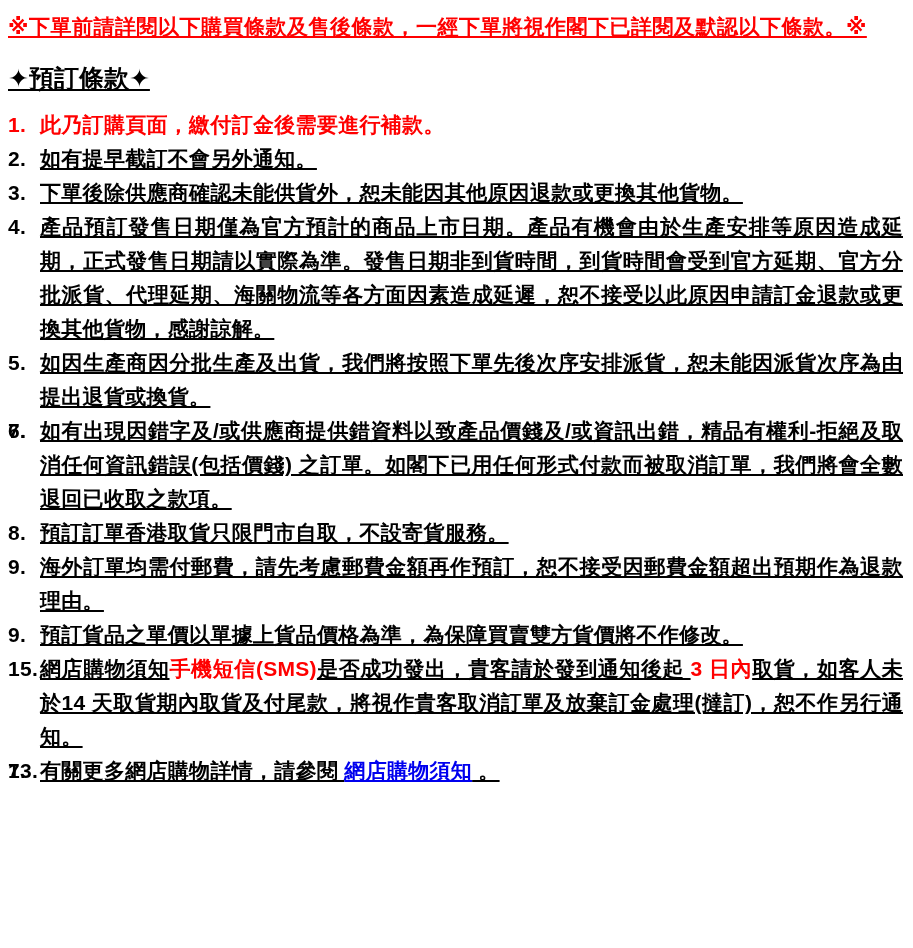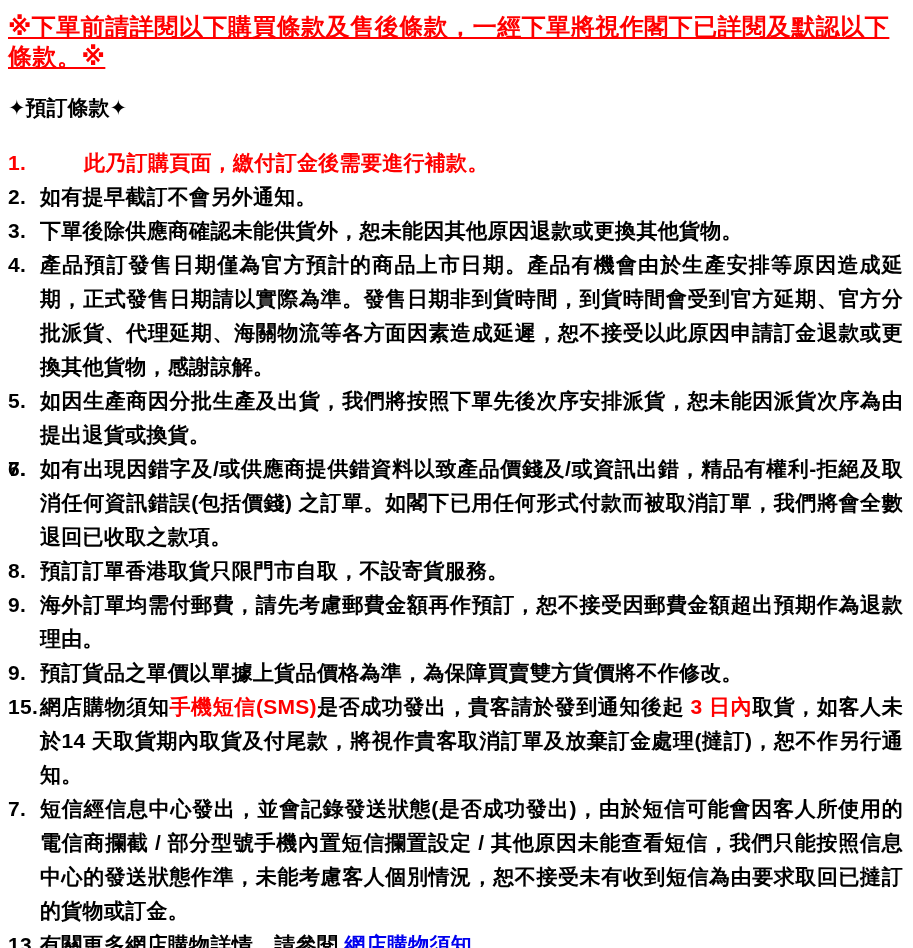--- a/index.html
+++ b/index.html
@@ -19,51 +19,52 @@
     color: var(--text);
   }
   .page {
     width: 913px;
     min-height: 948px;
     padding: 12px 10px 14px 8px;
     background: #ffffff;
   }
   .warning {
     color: var(--red);
-    font-size: 24px;
+    font-size: 21px;
     line-height: 30px;
     text-decoration: underline;
     margin-bottom: 22px;
     letter-spacing: 0.5px;
   }
   .section-title {
     color: var(--text);
-    font-size: 21px;
+    font-size: 25px;
     line-height: 28px;
-    margin-bottom: 24px;
+    text-decoration: underline;
+    margin-bottom: 16px;
   }
   .terms-list {
     font-size: 21px;
   }
   .term-item {
     position: relative;
     padding-left: 32px;
     line-height: 34px;
     text-align: justify;
     letter-spacing: 0.3px;
   }
   .term-num {
     position: absolute;
     left: 0;
     top: 0;
     width: 30px;
   }
   .term-num.red { color: var(--red); }
-  .seg-n { color: var(--text); }
-  .seg-red { color: var(--red); margin-left: 44px; }
+  .seg-n { color: var(--text); text-decoration: underline; }
+  .seg-red { color: var(--red); }
   .seg-ru {
     color: var(--red);
   }
   .seg-link {
     color: var(--link);
     text-decoration: underline;
     cursor: pointer;
   }
 </style>
 </head>
@@ -77,16 +78,16 @@
       <div class="term-item"><span class="term-num">2.</span><span class="term-content"><span class="seg-n">如有提早截訂不會另外通知。</span></span></div>
       <div class="term-item"><span class="term-num">3.</span><span class="term-content"><span class="seg-n">下單後除供應商確認未能供貨外，恕未能因其他原因退款或更換其他貨物。</span></span></div>
       <div class="term-item"><span class="term-num">4.</span><span class="term-content"><span class="seg-n">產品預訂發售日期僅為官方預計的商品上市日期。產品有機會由於生產安排等原因造成延期，正式發售日期請以實際為準。發售日期非到貨時間，到貨時間會受到官方延期、官方分批派貨、代理延期、海關物流等各方面因素造成延遲，恕不接受以此原因申請訂金退款或更換其他貨物，感謝諒解。</span></span></div>
       <div class="term-item"><span class="term-num">5.</span><span class="term-content"><span class="seg-n">如因生產商因分批生產及出貨，我們將按照下單先後次序安排派貨，恕未能因派貨次序為由提出退貨或換貨。</span></span></div>
       <div class="term-item"><span class="term-num">6.</span></div>
       <div class="term-item"><span class="term-num">7.</span><span class="term-content"><span class="seg-n">如有出現因錯字及/或供應商提供錯資料以致產品價錢及/或資訊出錯，精品有權利-拒絕及取消任何資訊錯誤(包括價錢) 之訂單。如閣下已用任何形式付款而被取消訂單，我們將會全數退回已收取之款項。</span></span></div>
       <div class="term-item"><span class="term-num">8.</span><span class="term-content"><span class="seg-n">預訂訂單香港取貨只限門市自取，不設寄貨服務。</span></span></div>
       <div class="term-item"><span class="term-num">9.</span><span class="term-content"><span class="seg-n">海外訂單均需付郵費，請先考慮郵費金額再作預訂，恕不接受因郵費金額超出預期作為退款理由。</span></span></div>
       <div class="term-item"><span class="term-num">9.</span><span class="term-content"><span class="seg-n">預訂貨品之單價以單據上貨品價格為準，為保障買賣雙方貨價將不作修改。</span></span></div>
       <div class="term-item"><span class="term-num">15.</span><span class="term-content"><span class="seg-n">網店購物須知</span><span class="seg-ru">手機短信(SMS)</span><span class="seg-n">是否成功發出，貴客請於發到通知後起 </span><span class="seg-ru">3 日內</span><span class="seg-n">取貨，如客人未於14 天取貨期內取貨及付尾款，將視作貴客取消訂單及放棄訂金處理(撻訂)，恕不作另行通知。</span></span></div>
-      <div class="term-item"><span class="term-num">7.</span><span class="term-content"><span class="seg-n">短信經信息中心發出，並會記錄發送狀態(是否成功發出)，由於短信可能會因客人所使用的電信商攔截 / 部分型號手機內置短信攔置設定 / 其他原因未能查看短信，我們只能按照信息中心的發送狀態作準，未能考慮客人個別情況，恕不接受未有收到短信為由要求取回已撻訂的貨物或訂金。</span></span></div>
+      <div class="term-item"><span class="term-num">7.</span></div>
       <div class="term-item"><span class="term-num">13.</span><span class="term-content"><span class="seg-n">有關更多網店購物詳情，請參閱 </span><span class="seg-link">網店購物須知</span><span class="seg-n"> 。</span></span></div>
     </div>
 </div>
 
 </body></html>

